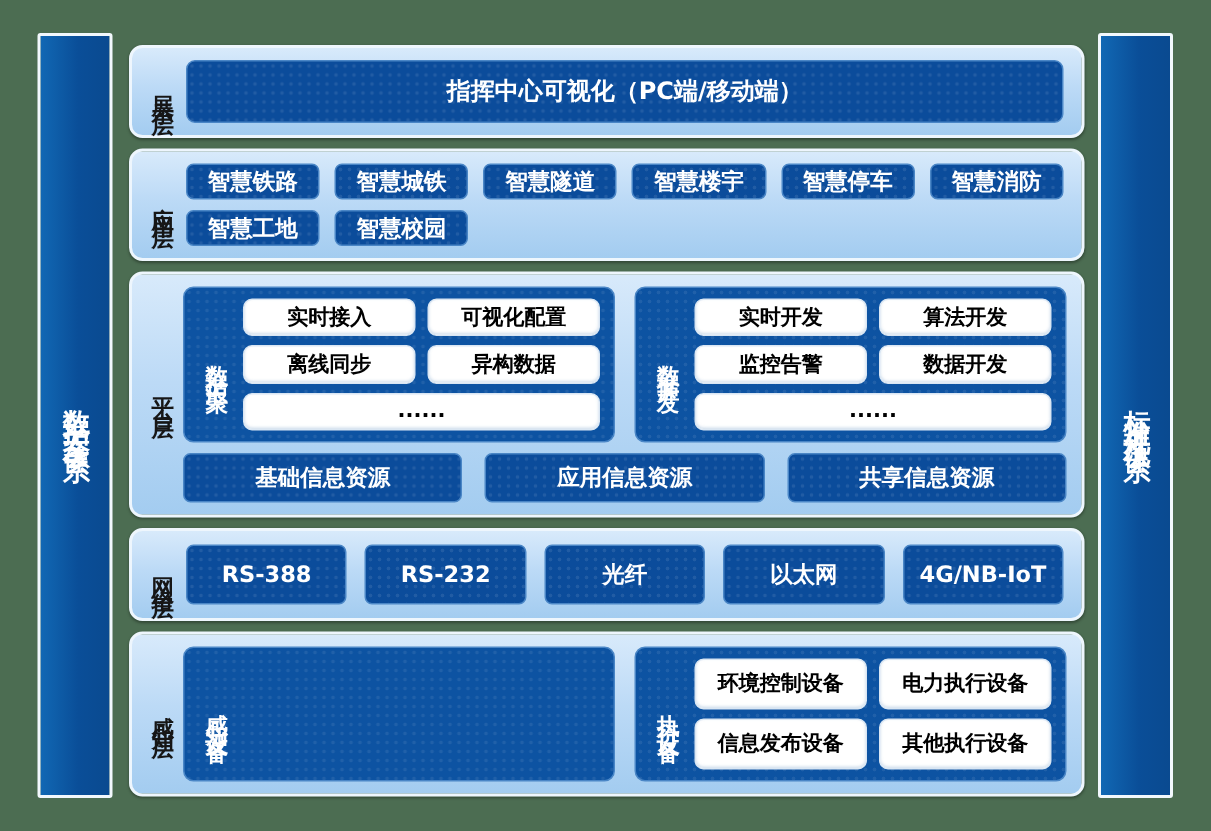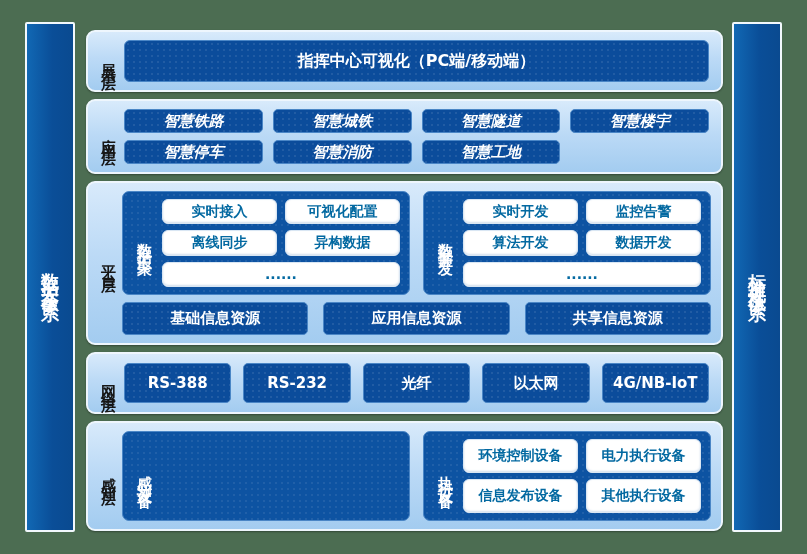--- a/index.html
+++ b/index.html
@@ -80,25 +80,24 @@
   }
 
   
   .body-display { flex: 1; display: flex; padding: 2px 2px; }
   .body-display .blue-box { flex: 1; font-size: 16px; border-radius: 6px; }
 
   
   .body-app {
     flex: 1;
     display: grid;
-    grid-template-columns: repeat(4, 1fr);
+    grid-template-columns: repeat(6, 1fr);
     grid-template-rows: 1fr 1fr;
     gap: 7px 10px;
     padding: 2px 2px;
-    font-style: italic;
   }
 
   
   .body-platform { flex: 1; display: flex; flex-direction: column; gap: 7px; padding: 2px 0; }
   .group-row { flex: 1; display: flex; gap: 13px; }
   .group {
     flex: 1;
     background-color: #0d53a2;
     background-image: radial-gradient(rgba(255,255,255,0.08) 1px, rgba(0,0,0,0) 1.5px);
     background-size: 6px 6px;
@@ -119,21 +118,21 @@
     grid-template-columns: 1fr 1fr;
     gap: 6px 8px;
     margin-left: 6px;
   }
   .wgrid.rows3 { grid-template-rows: repeat(3, 1fr); }
   .wgrid.rows2 { grid-template-rows: repeat(2, 1fr); }
   .white-box {
     background: #ffffff;
     border: 1px solid #d9e6f3;
     border-radius: 6px;
-    color: #0369a1; font-size: 14px; font-weight: bold;
+    color: #000000; font-size: 14px; font-weight: bold;
     display: flex; align-items: center; justify-content: center;
     text-align: center;
     box-shadow: inset 0 -1px 2px rgba(120,160,200,0.35);
   }
   .white-box.span2 { grid-column: 1 / -1; }
   .resource-row { height: 33px; display: flex; gap: 15px; }
   .resource-row .blue-box { flex: 1; }
 
   
   .body-network {
@@ -176,20 +175,21 @@
         <span class="v-text">应用层</span>
       </div>
       <div class="body-app">
         <div class="blue-box">智慧铁路</div>
         <div class="blue-box">智慧城铁</div>
         <div class="blue-box">智慧隧道</div>
         <div class="blue-box">智慧楼宇</div>
         <div class="blue-box">智慧停车</div>
         <div class="blue-box">智慧消防</div>
         <div class="blue-box">智慧工地</div>
+        <div class="blue-box">智慧校园</div>
       </div>
     </section>
 
     <section class="panel" id="p-platform">
       <div class="layer-label">
         <span class="v-text">平台层</span>
       </div>
       <div class="body-platform">
         <div class="group-row">
 
@@ -205,22 +205,22 @@
               <div class="white-box span2">......</div>
             </div>
           </div>
 
           <div class="group">
             <div class="group-label">
               <span class="v-text">数据开发</span>
             </div>
             <div class="wgrid rows3">
               <div class="white-box">实时开发</div>
+              <div class="white-box">算法开发</div>
               <div class="white-box">监控告警</div>
-              <div class="white-box">算法开发</div>
               <div class="white-box">数据开发</div>
               <div class="white-box span2">......</div>
             </div>
           </div>
 
         </div>
         <div class="resource-row">
           <div class="blue-box">基础信息资源</div>
           <div class="blue-box">应用信息资源</div>
           <div class="blue-box">共享信息资源</div>

